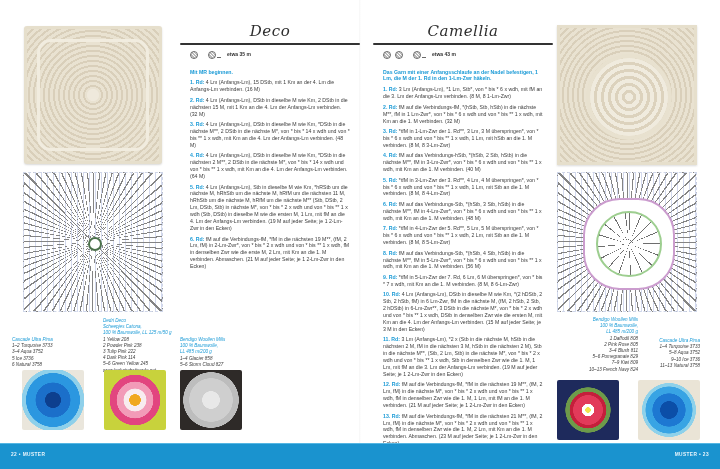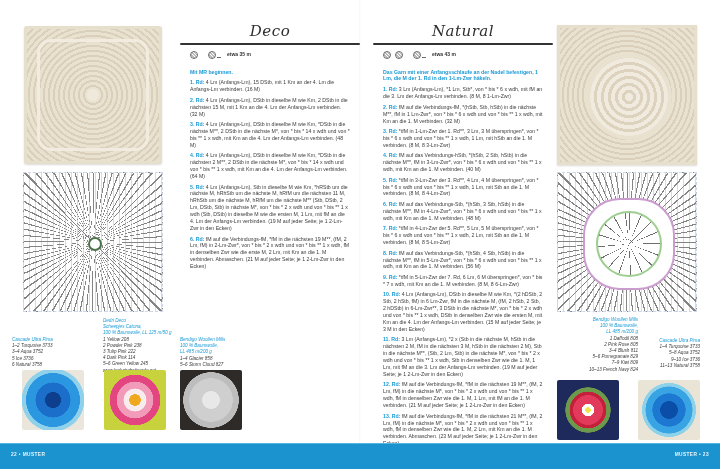--- a/index.html
+++ b/index.html
@@ -126,21 +126,21 @@
     <div class="round"><span class="rd">2. Rd:</span><span> 4 Lm (Anfangs-Lm), DStb in dieselbe M wie Km, 2 DStb in die nächsten 15 M, mit 1 Km an die 4. Lm der Anfangs-Lm verbinden. (32 M)</span></div>
     <div class="round"><span class="rd">3. Rd:</span><span> 4 Lm (Anfangs-Lm), DStb in dieselbe M wie Km, *DStb in die nächste M**, 2 DStb in die nächste M*, von * bis * 14 x wdh und von * bis ** 1 x wdh, mit Km an die 4. Lm der Anfangs-Lm verbinden. (48 M)</span></div>
     <div class="round"><span class="rd">4. Rd:</span><span> 4 Lm (Anfangs-Lm), DStb in dieselbe M wie Km, *DStb in die nächsten 2 M**, 2 DStb in die nächste M*, von * bis * 14 x wdh und von * bis ** 1 x wdh, mit Km an die 4. Lm der Anfangs-Lm verbinden. (64 M)</span></div>
     <div class="round"><span class="rd">5. Rd:</span><span> 4 Lm (Anfangs-Lm), Stb in dieselbe M wie Km, *hRStb um die nächste M, hRhStb um die nächste M, hRfM um die nächsten 11 M, hRhStb um die nächste M, hRfM um die nächste M** (Stb, DStb, 2 Lm, DStb, Stb) in nächste M*, von * bis * 2 x wdh und von * bis ** 1 x wdh (Stb, DStb) in dieselbe M wie die ersten M, 1 Lm, mit fM an die 4. Lm der Anfangs-Lm verbinden. (19 M auf jeder Seite; je 1 2-Lm-Zwr in den Ecken)</span></div>
     <div class="round"><span class="rd">6. Rd:</span><span> fM auf die Verbindungs-fM, *fM in die nächsten 19 M**, (fM, 2 Lm, fM) in 2-Lm-Zwr*, von * bis * 2 x wdh und von * bis ** 1 x wdh, fM in denselben Zwr wie die erste M, 2 Lm, mit Km an die 1. M verbinden. Abmaschen. (21 M auf jeder Seite; je 1 2-Lm-Zwr in den Ecken)</span></div>
   </div>
 
   <div class="gutter"></div>
 
   <div class="col col-right">
-    <div class="pattern-title">Natural</div>
+    <div class="pattern-title">Camellia</div>
     <div class="title-rule"></div>
     <div class="meta-row">
       <span class="hook-icon"></span>
       <span class="hook-icon"></span>
       <span class="yarn-icon"></span>
         <span class="yarn-tail"></span>
       <span class="length">etwa 43 m</span>
     </div>
     <div class="intro">Das Garn mit einer Anfangsschlaufe an der Nadel befestigen, 1 Lm, die M der 1. Rd in den 1-Lm-Zwr häkeln.</div>
     <div class="round"><span class="rd">1. Rd:</span><span> 3 Lm (Anfangs-Lm), *1 Lm, Stb*, von * bis * 6 x wdh, mit fM an die 3. Lm der Anfangs-Lm verbinden. (8 M, 8 1-Lm-Zwr)</span></div>

